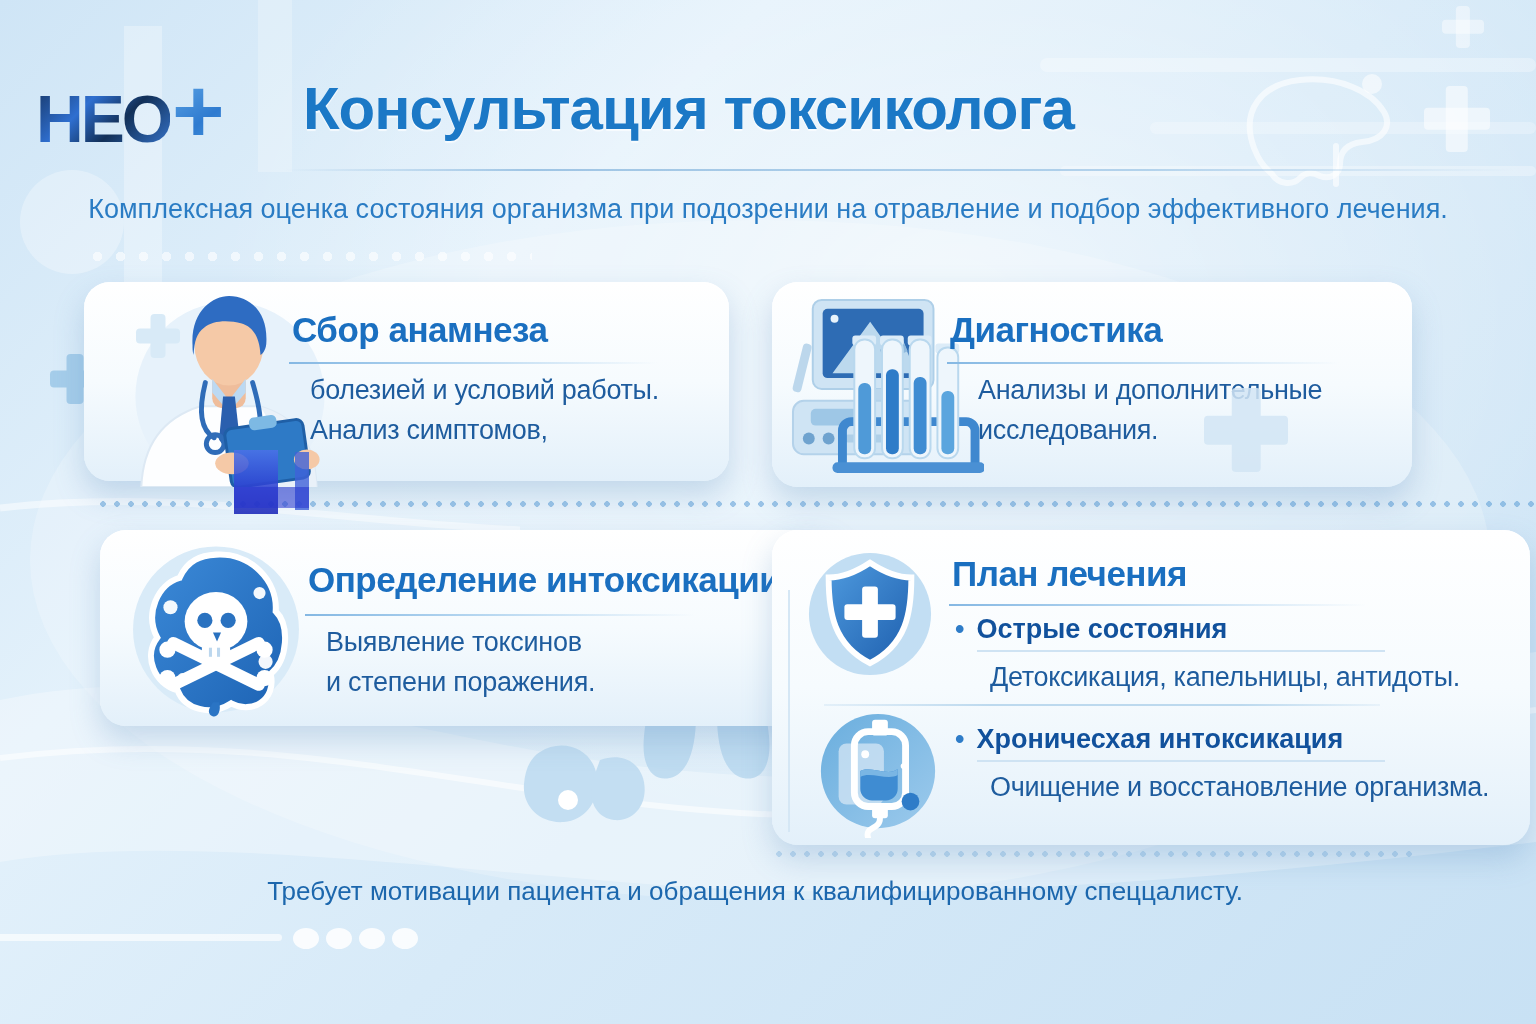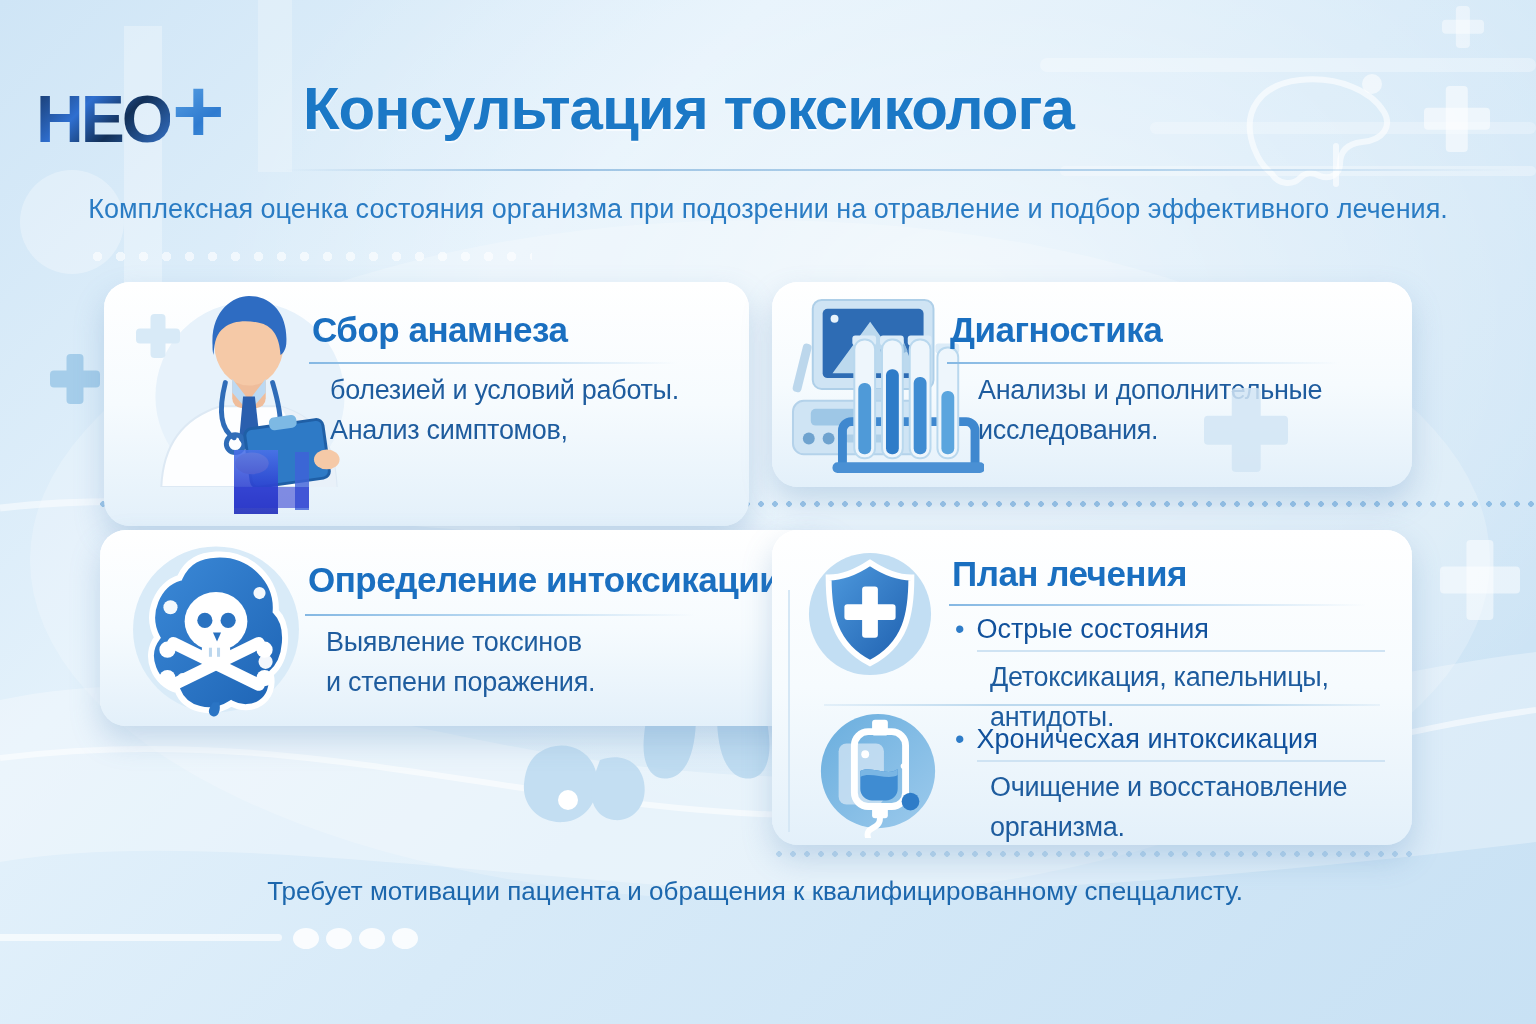--- a/index.html
+++ b/index.html
@@ -36,21 +36,21 @@
   #subtitle{left:0;top:194px;width:1536px;text-align:center;z-index:2;
     font-size:27px;color:#2a7cc4;}
   
   .card{position:absolute;border-radius:26px;z-index:1;
     background:linear-gradient(180deg,#ffffff 0%,#f6fbfe 50%,#e3f0fa 100%);
     box-shadow:0 14px 30px rgba(90,140,190,.28), 0 2px 0 rgba(255,255,255,.9) inset;}
   .card-title{position:absolute;font-size:35px;font-weight:bold;color:#1a6fc0;letter-spacing:-0.5px;}
   .hr{position:absolute;height:2px;
     background:linear-gradient(90deg,#85b8e3 0%,rgba(170,208,238,.85) 45%,rgba(220,238,250,0) 100%);}
   .body-text{position:absolute;font-size:27px;color:#1e5c9e;line-height:40px;letter-spacing:-0.3px;}
-  .bullet-row{position:absolute;font-size:27px;font-weight:normal;color:#11519c;}
+  .bullet-row{position:absolute;font-size:27px;font-weight:bold;color:#11519c;}
   .bullet-row .b{color:#2e7cc8;margin-right:12px;}
   .thin-hr{position:absolute;height:2px;background:#cfe3f3;}
   .sect-hr{position:absolute;height:2px;background:linear-gradient(90deg,rgba(160,200,232,.2),#bcd9ee 30%,#bcd9ee 75%,rgba(160,200,232,.15));}
   .vline{position:absolute;width:2px;background:#d5e7f5;}
   .icon-wrap{position:absolute;}
   
   #footer-note{left:0;top:876px;width:1510px;text-align:center;z-index:2;font-size:26px;color:#1c67ad;}
   #bl-line{left:0;top:934px;width:282px;height:7px;background:rgba(255,255,255,.65);border-radius:0 4px 4px 0;z-index:1;}
   .wdot{position:absolute;width:26px;height:21px;border-radius:50%;background:rgba(255,255,255,.85);z-index:1;}
   
@@ -112,21 +112,21 @@
 <div class="plus" style="left:136px;top:314px;width:44px;height:44px;--pc:#d8eaf7;z-index:3;"></div>
 <div class="plus" style="left:1204px;top:388px;width:84px;height:84px;--pc:#d3e6f5;z-index:3;opacity:.85;"></div>
 
 <div id="logo" class="abs">
   <span class="nm">НЕО</span><span class="pl">+</span>
 </div>
 <div id="page-title" class="abs">Консультация токсиколога</div>
 <div id="title-rule" class="abs"></div>
 <div id="subtitle" class="abs">Комплексная оценка состояния организма при подозрении на отравление и подбор эффективного лечения.</div>
 
-<div class="card" style="left:104px;top:282px;width:645px;height:244px;">
+<div class="card" style="left:84px;top:282px;width:645px;height:199px;">
   <div class="icon-wrap" style="left:28px;top:8px;width:230px;height:197px;overflow:hidden;">
     <svg width="230" height="197" viewBox="0 0 230 200">
       <circle cx="118" cy="108" r="96" fill="#e7f2fb"></circle>
       <path d="M28,200 C30,150 56,128 88,118 L148,118 C182,128 204,150 206,200 Z" fill="#fdfeff" stroke="#dde9f4" stroke-width="2"></path>
       <path d="M148,118 C182,128 204,150 206,200 L166,200 C168,158 160,132 148,118 Z" fill="#e9f1f9"></path>
       <rect x="100" y="84" width="34" height="36" rx="10" fill="#efbd9b"></rect>
       <ellipse cx="117" cy="56" rx="35" ry="41" fill="#f5c9a7"></ellipse>
       <path d="M80,56 C78,22 100,6 117,6 C138,6 156,22 155,52 C155,60 152,64 149,66 C148,46 140,37 130,34 C116,30 100,31 92,38 C84,44 82,52 81,66 C80,62 80,59 80,56 Z" fill="#2e6cc2"></path>
       <polygon points="100,90 117,112 134,90 134,104 117,124 100,104" fill="#bcd9f2"></polygon>
       <polygon points="111,108 123,108 128,152 117,166 107,152" fill="#2a5fae"></polygon>
@@ -229,21 +229,21 @@
     </svg>
   </div>
   <div class="card-title" style="left:208px;top:30px;">Определение интоксикации</div>
   <div class="hr" style="left:205px;top:84px;width:390px;"></div>
   <div class="body-text" style="left:226px;top:92px;">
     <div>Выявление токсинов</div>
     <div>и степени поражения.</div>
   </div>
 </div>
 
-<div class="card" style="left:772px;top:530px;width:640px;height:315px;">
+<div class="card" style="left:772px;top:530px;width:758px;height:315px;">
   <div class="vline" style="left:16px;top:60px;height:242px;"></div>
   <div class="icon-wrap" style="left:34px;top:20px;width:128px;height:128px;">
     <svg width="128" height="128" viewBox="0 0 130 130">
       <defs>
         <linearGradient id="gsh" x1="0" y1="0" x2="1" y2="1">
           <stop offset="0" stop-color="#4e9ade"></stop>
             <stop offset="1" stop-color="#1e5fae"></stop>
         </linearGradient>
       </defs>
       <circle cx="65" cy="65" r="62" fill="#c2def3"></circle>

